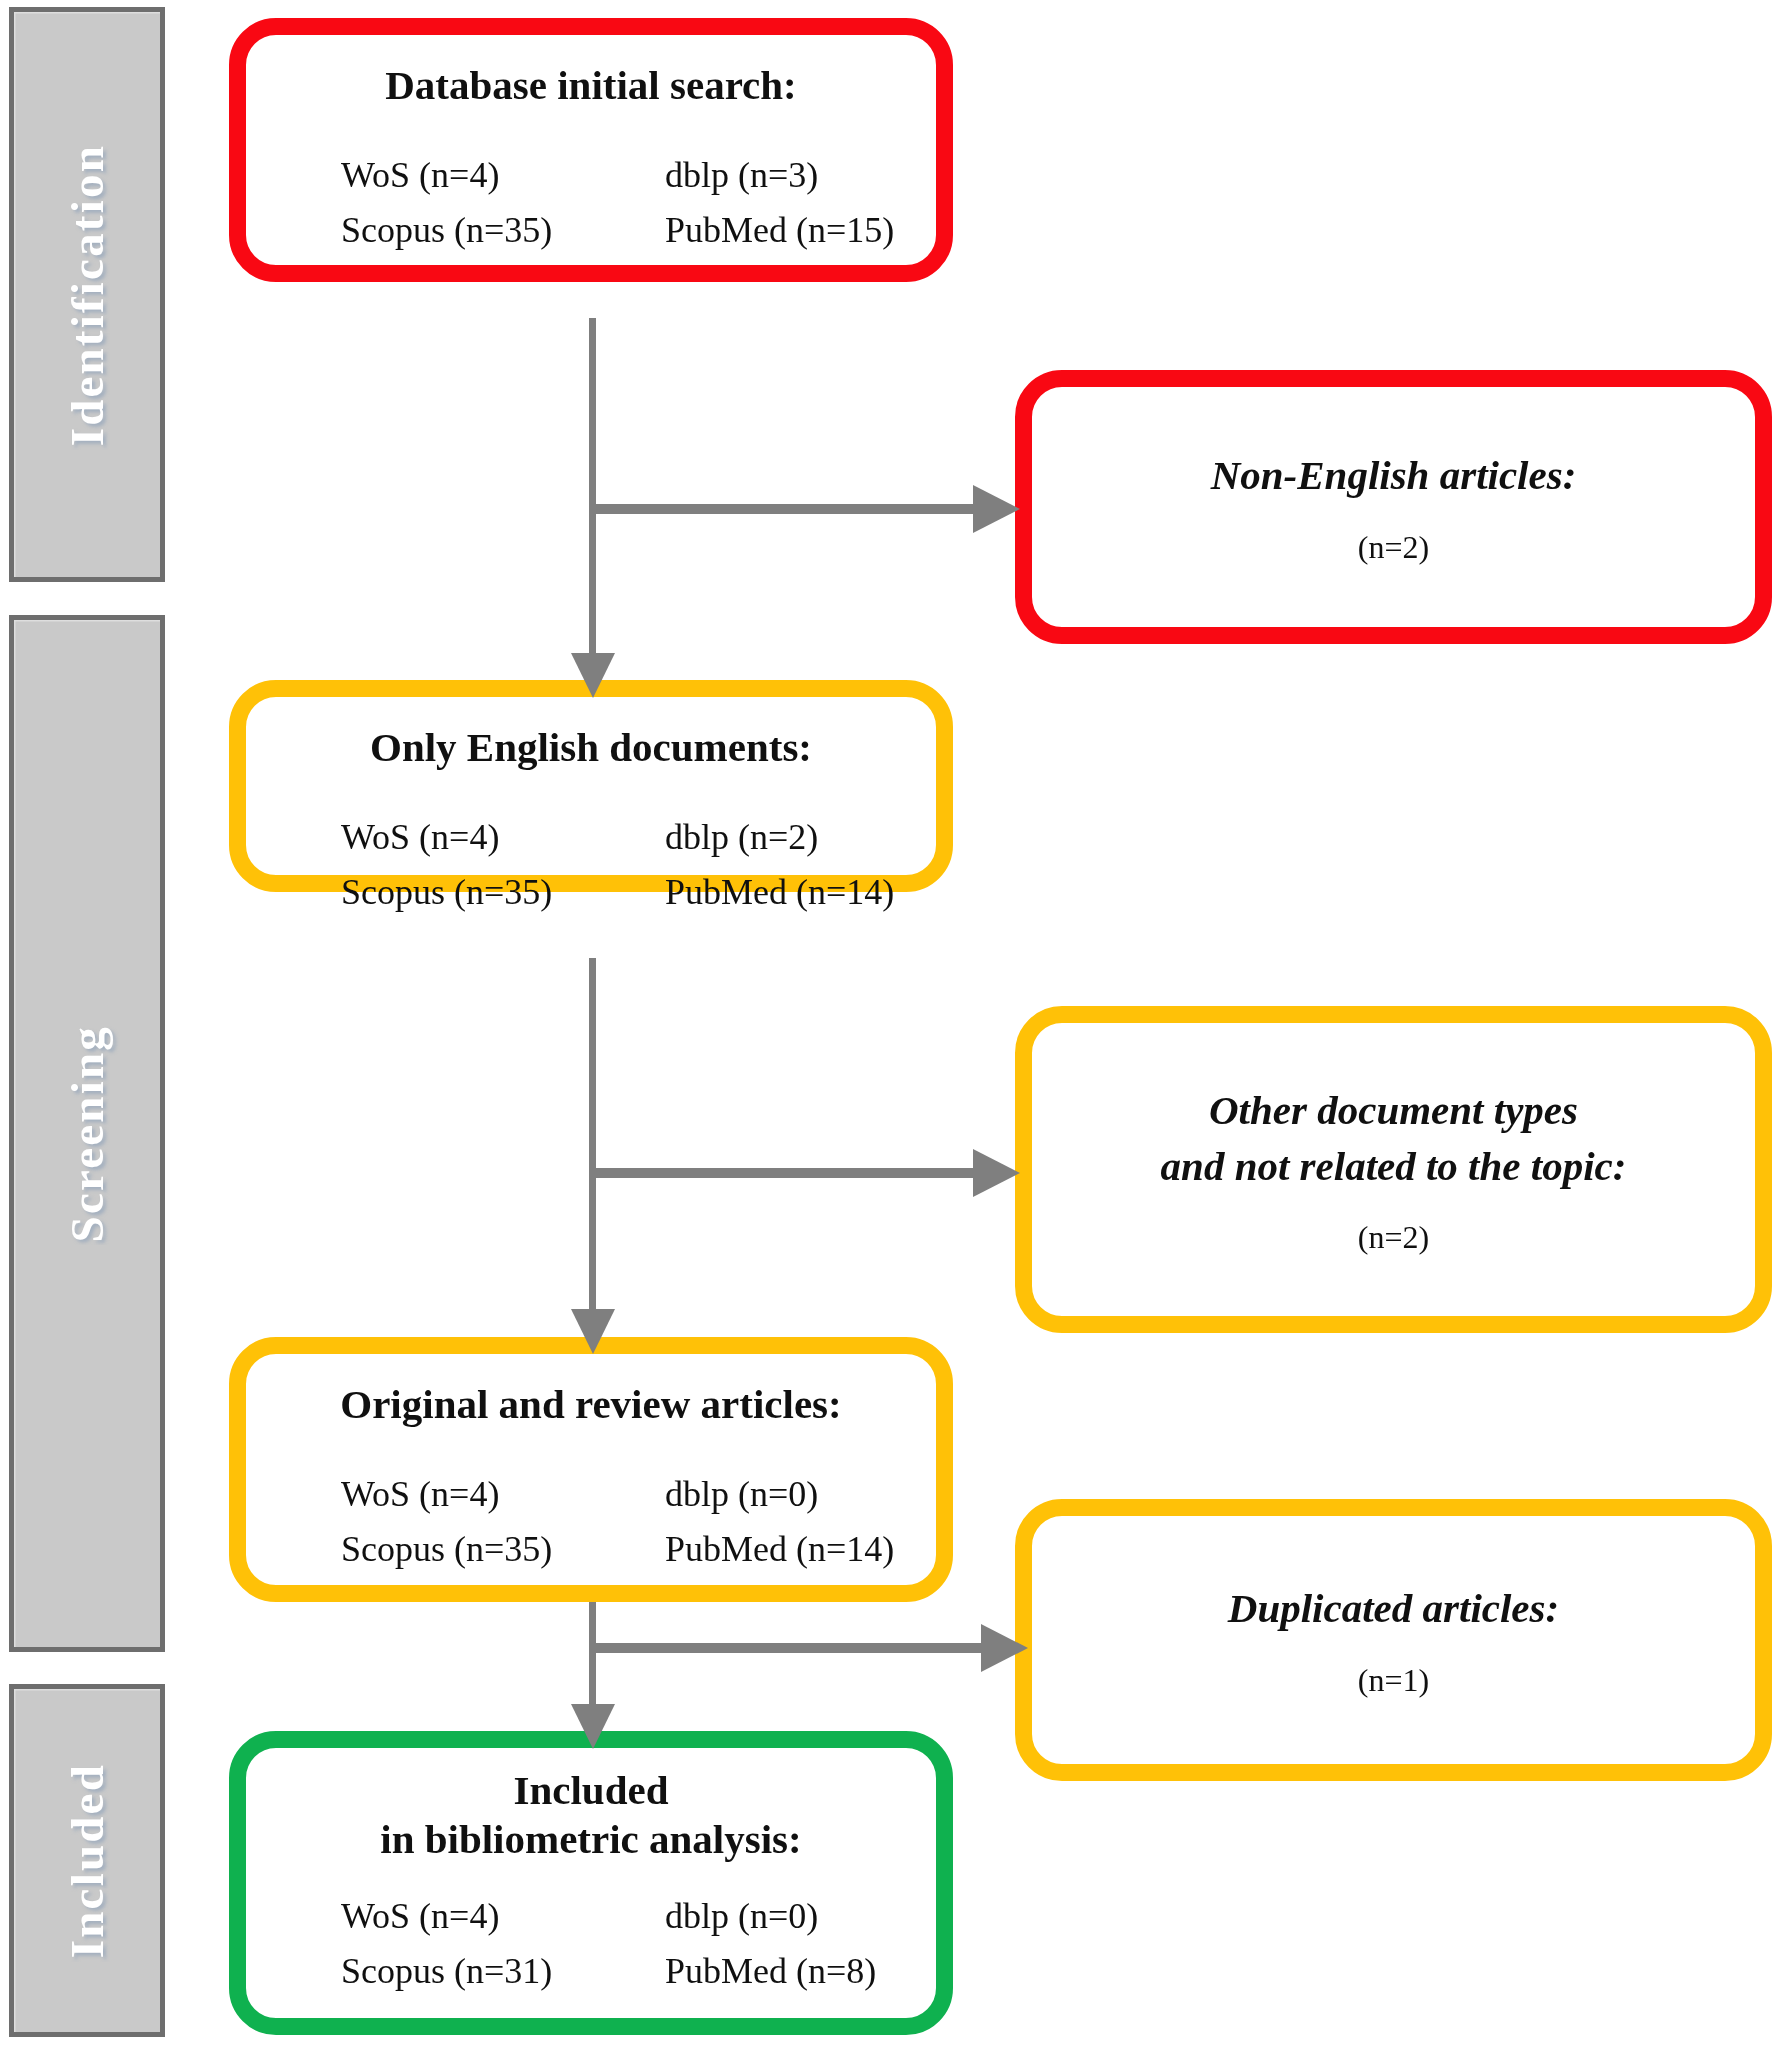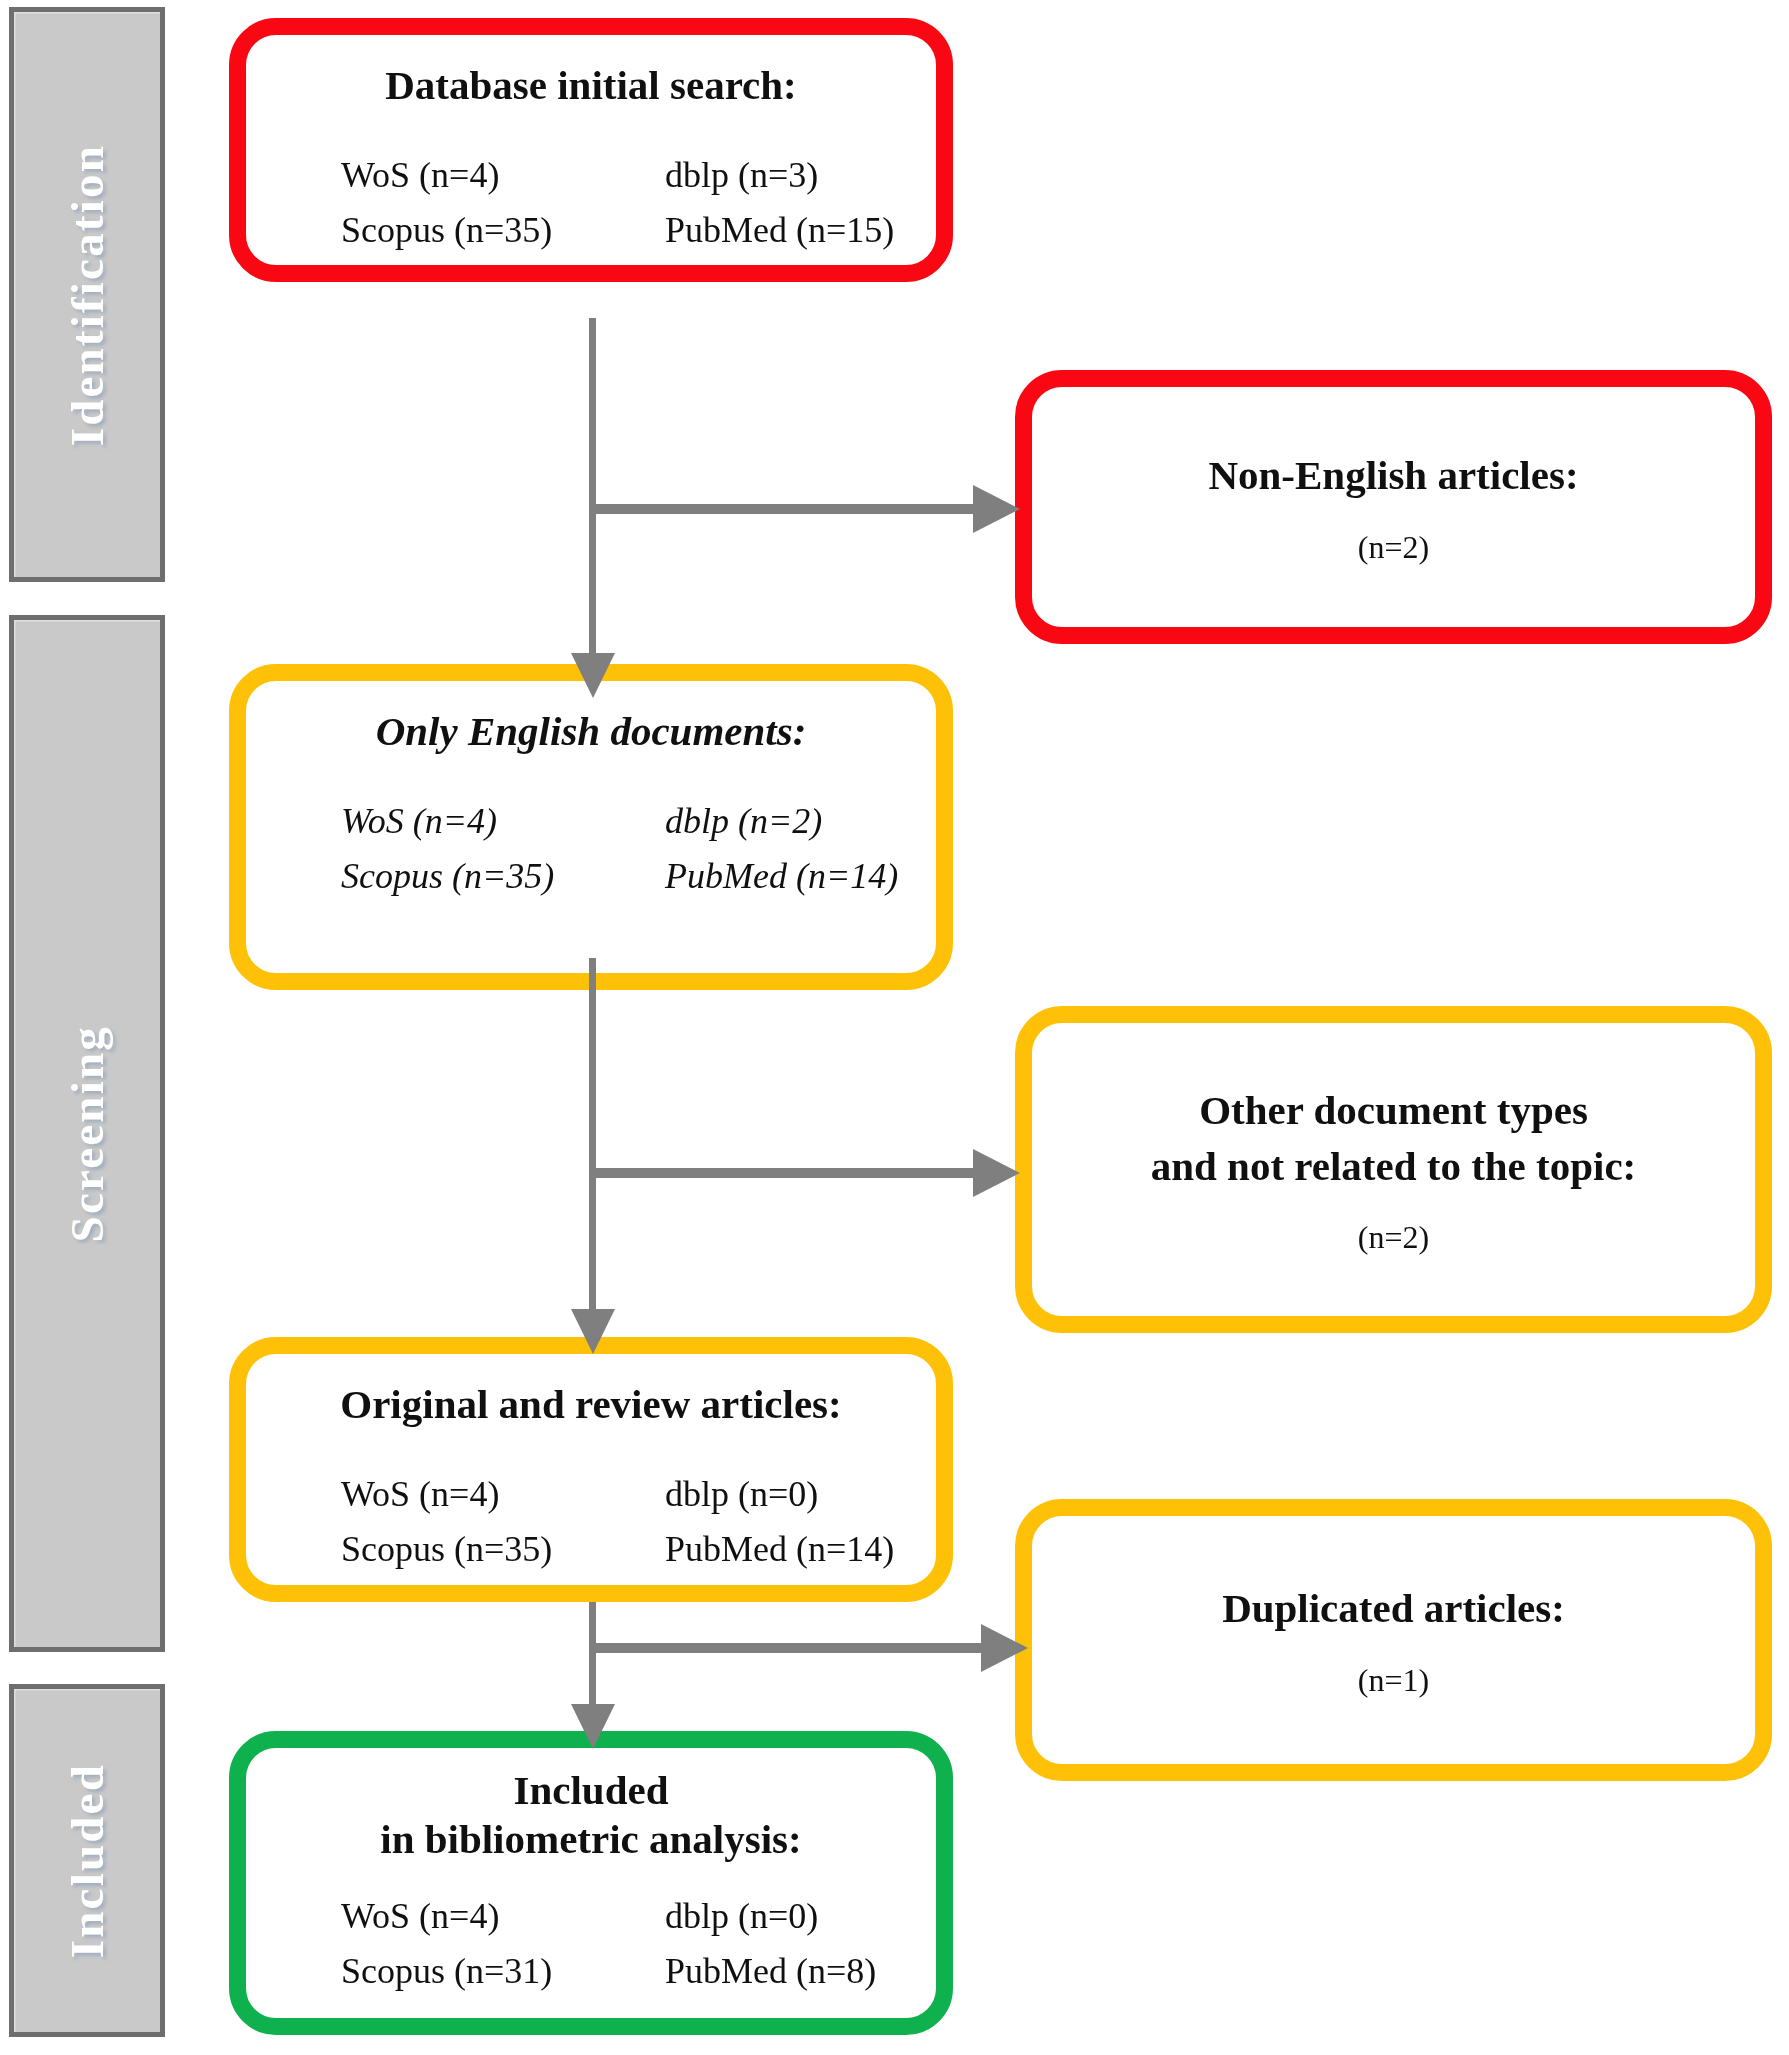--- a/index.html
+++ b/index.html
@@ -35,33 +35,33 @@
 
   
   .fbox{
     position:absolute;background:#ffffff;
     box-sizing:border-box;border-radius:47px;
     display:flex;flex-direction:column;align-items:center;
   }
   .main{left:229px;width:724px;}
   .side{left:1015px;width:757px;justify-content:center;}
   #box1{top:18px;height:264px;border:17.5px solid #f90813;}
-  #box2{top:664px;height:326px;border:17.5px solid #ffc107;font-style:italic;}
+  #box2{top:680px;height:212px;border:17.5px solid #ffc107;}
   #box3{top:1337px;height:265px;border:17.5px solid #ffc107;}
   #box4{top:1731px;height:304px;border:17.5px solid #0fb14f;}
   #sideA{top:370px;height:274px;border:17.5px solid #f90813;}
   #sideB{top:1006px;height:327px;border:17.5px solid #ffc107;}
   #sideC{top:1499px;height:282px;border:17.5px solid #ffc107;}
 
   .box-title{
     font-weight:bold;font-size:41px;line-height:1.2;
     text-align:center;margin-top:26px;
   }
   .box-title span{display:block;}
-  .side .box-title{margin-top:0;line-height:1.35;}
+  .side .box-title{margin-top:0;line-height:1.35;font-style:italic;}
   .stats{
     display:grid;grid-template-columns:324px auto;row-gap:11.6px;
     align-self:flex-start;margin-left:95px;margin-top:44px;
     font-size:36px;line-height:1.2;white-space:nowrap;
   }
   #box4 .box-title{margin-top:17.5px;}
   #box4 .stats{margin-top:31px;}
   .count{font-size:32px;margin-top:25px;text-align:center;}
 
   

